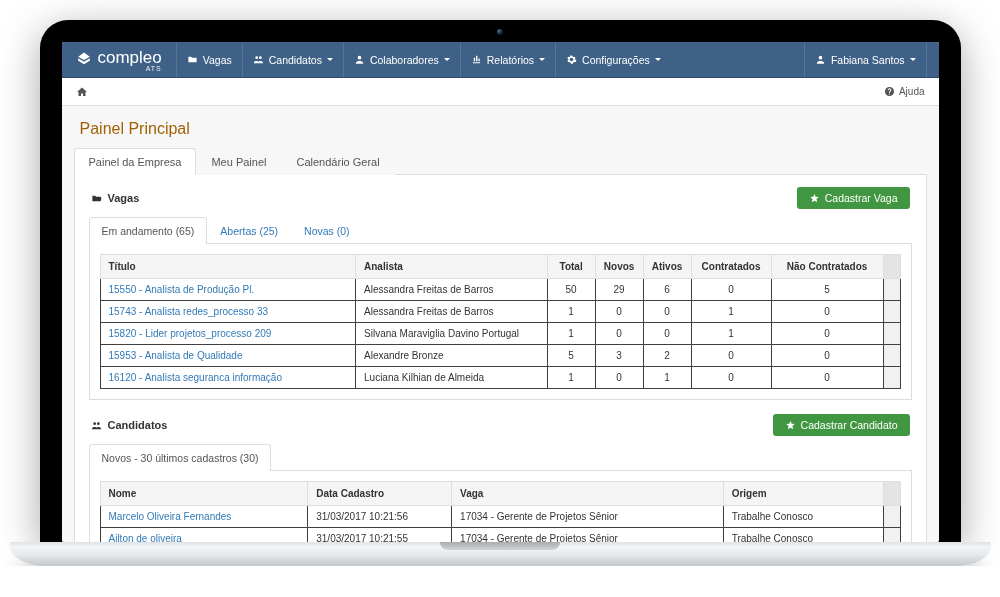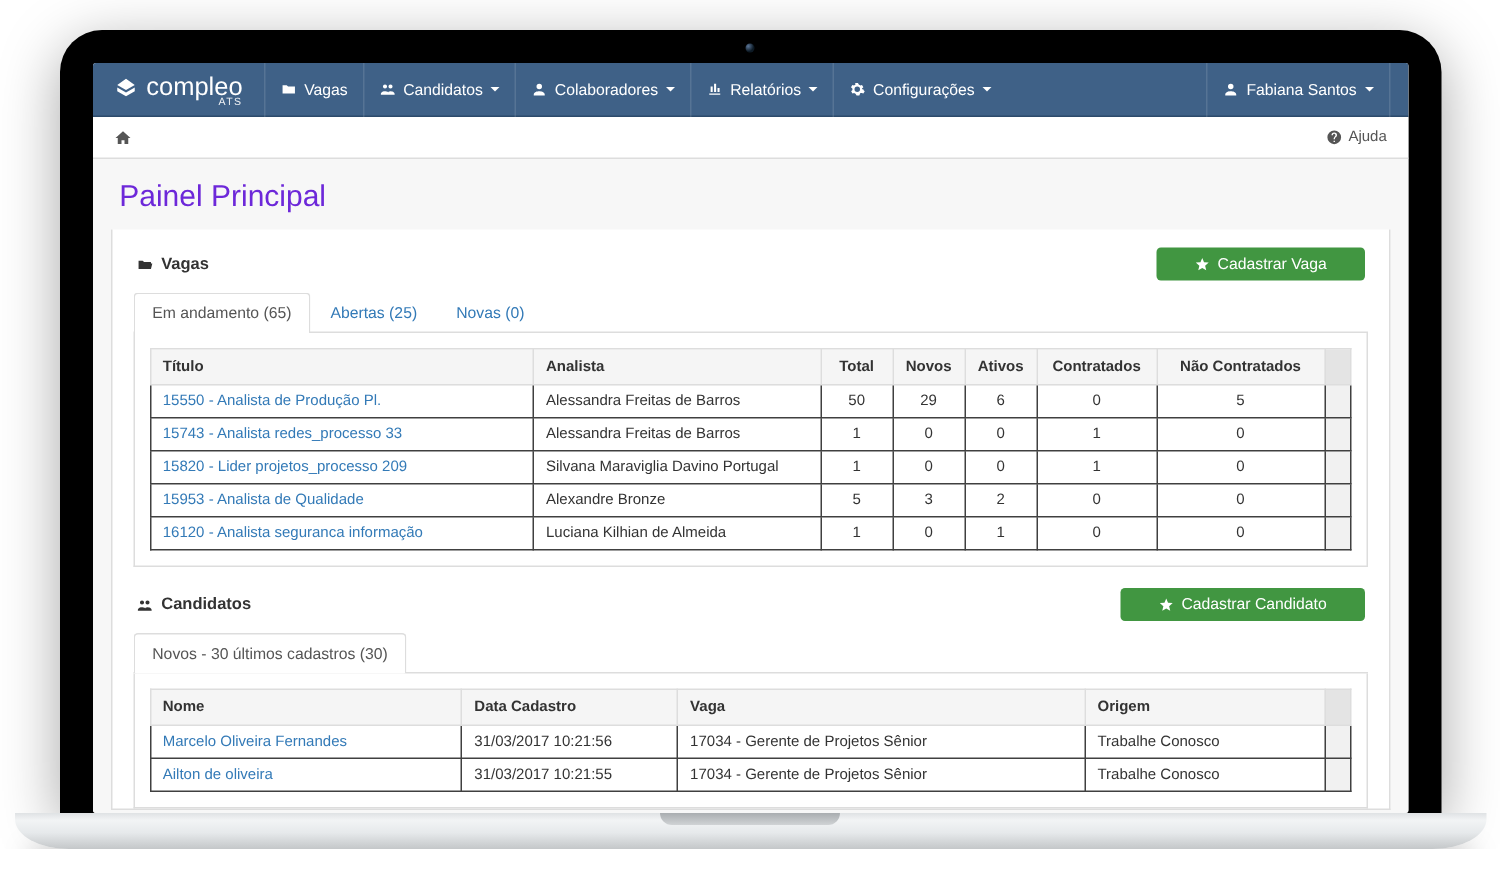--- a/index.html
+++ b/index.html
@@ -81,39 +81,39 @@
 
   .toolbar {
     background:#fff;border-bottom:1px solid #ddd;
     display:flex;align-items:center;height:28px;
     padding:0 14px;font-size:10px;color:#555;
   }
   .toolbar .home { width:12px;height:12px;fill:#555;}
   .toolbar .right { margin-left:auto;display:flex;align-items:flex-end;gap:4px;}
 
   .content { background:#f7f7f7; padding: 10px 12px 0; height: calc(100% - 64px); overflow:hidden;}
-  h1.page-title { font-size:20px;color:#6d28d9;font-weight:400;margin: 4px 6px 10px;}
+  h1.page-title { font-size:16px;color:#a16207;font-weight:400;margin: 4px 6px 10px;}
 
   
   .tabs { display:flex;border-bottom:1px solid #ddd;font-size:11px;}
   .tab {
     padding:7px 14px;color:#555;cursor:pointer;background:#f7f7f7;
     border:1px solid transparent;border-bottom:none;margin-bottom:-1px;
   }
   .tab.active { background:#fff;border-color:#ddd;border-radius:3px 3px 0 0;color:#555;}
 
   .panel-body { background:#fff;border:1px solid #ddd;border-top:none;padding:12px 14px 0;}
 
   .section-head {
     display:flex;align-items:center;margin:0 2px 8px;
   }
   .section-head .title { font-weight:700;color:#333;font-size:11px;display:flex;align-items:center;gap:6px;}
   .btn-success {
     margin-left:auto;background:#419641;color:#fff;
-    border:none;border-radius:3px;padding:5px 25px;font-size:10.5px;
+    border:none;border-radius:3px;padding:5px 12px;font-size:10.5px;
     display:flex;align-items:center;gap:5px;cursor:pointer;
   }
 
   .subtabs { display:flex;border-bottom:1px solid #ddd;font-size:10.5px;margin:0 0;}
   .subtab { padding:7px 12px;color:#337ab7;cursor:pointer;border:1px solid transparent;border-bottom:none;margin-bottom:-1px;}
   .subtab.active { background:#fff;border-color:#ddd;border-radius:3px 3px 0 0;color:#555;}
 
   .table-wrap { border:1px solid #ddd;border-top:none;padding:10px;}
   table { width:100%;border-collapse:collapse;font-size:10px;}
   thead th {
@@ -202,20 +202,25 @@
           <svg class="icon" style="fill:#555" viewBox="0 0 24 24">
               <path d="M12 2a10 10 0 1 0 0 20 10 10 0 0 0 0-20zm1 17h-2v-2h2zm2.1-7.8-.9.9c-.7.7-1.2 1.3-1.2 2.9h-2v-.5c0-1.2.5-2.3 1.2-3l1.2-1.3A2 2 0 0 0 12 7a2 2 0 0 0-2 2H8a4 4 0 0 1 8 0c0 .9-.4 1.7-.9 2.2z"></path>
             </svg>
           <span>Ajuda</span>
         </div>
       </div>
 
       <div class="content">
         <h1 class="page-title">Painel Principal</h1>
 
+        <div class="tabs">
+          <div class="tab active">Painel da Empresa</div>
+          <div class="tab">Meu Painel</div>
+          <div class="tab">Calendário Geral</div>
+        </div>
 
         <div class="panel-body">
 
           <div class="section-head">
             <div class="title">
               <svg class="icon" style="fill:#333" viewBox="0 0 24 24">
                   <path d="M3 6h6l2 2h10v2H5l-2 8V6zm0 12h18l2-8H5z"></path>
                 </svg>
               <span>Vagas</span>
             </div>

